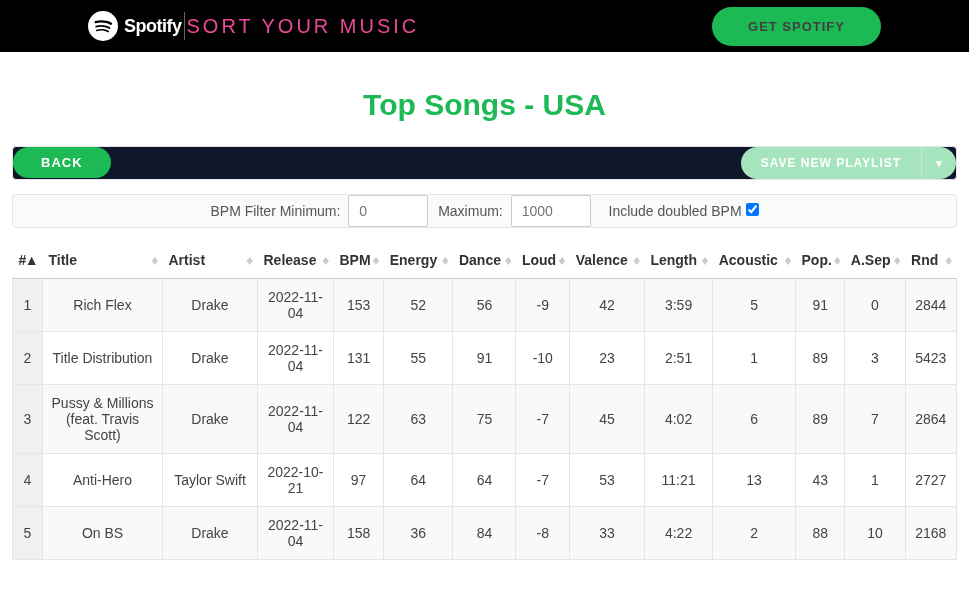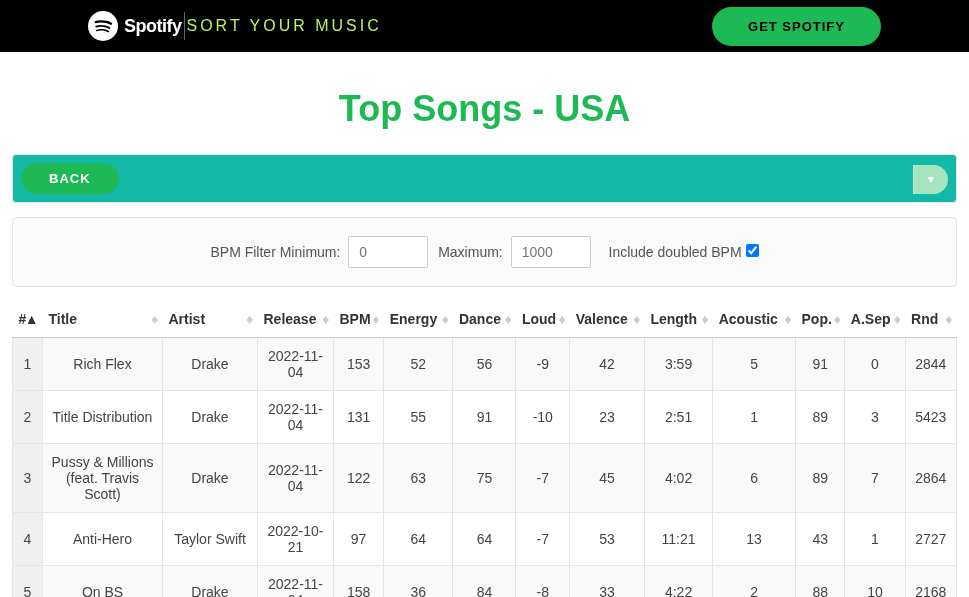--- a/index.html
+++ b/index.html
@@ -3,30 +3,30 @@
   <meta charset="utf-8">
   <style>
     * { margin: 0; padding: 0; box-sizing: border-box; }
     body { font-family: -apple-system, Helvetica, Arial, sans-serif; background: #fff; color: #333; }
     .header { background: #000; height: 52px; display: flex; align-items: center; padding: 0 88px; justify-content: space-between; }
     .logo-group { display: flex; align-items: center; gap: 2px; }
     .spotify-logo { display: flex; align-items: center; gap: 6px; color: #fff; }
     .spotify-icon { width: 30px; height: 30px; }
     .spotify-text { font-size: 18px; font-weight: 700; letter-spacing: -0.5px; }
     .divider { width: 1px; height: 28px; background: #666; }
-    .sort-text { color: #bef264; font-size: 16px; letter-spacing: 3px; font-weight: 300; }
-    .get-spotify { background: #1db954; color: #000000; border: none; padding: 12px 36px; border-radius: 24px; font-size: 13px; font-weight: 700; letter-spacing: 1px; cursor: pointer; }
+    .sort-text { color: #ec4899; font-size: 20px; letter-spacing: 3px; font-weight: 300; }
+    .get-spotify { background: #1db954; color: #404040; border: none; padding: 12px 36px; border-radius: 24px; font-size: 13px; font-weight: 700; letter-spacing: 1px; cursor: pointer; }
     .content { padding: 0 12px; }
-    .title { color: #1db954; font-size: 36px; font-weight: 700; text-align: center; margin: 36px 0 24px; }
-    .toolbar { background: #14b8a6; border: 1px solid #e5e5e5; border-radius: 4px; padding: 8px; display: flex; justify-content: space-between; align-items: flex-end; margin-bottom: 14px; }
+    .title { color: #1db954; font-size: 30px; font-weight: 700; text-align: center; margin: 36px 0 24px; }
+    .toolbar { background: #0f172a; border: 1px solid #e5e5e5; border-radius: 4px; padding: 0; display: flex; justify-content: space-between; align-items: flex-start; margin-bottom: 14px; }
     .back-btn { background: #1db954; color: #fff; border: none; padding: 8px 28px; border-radius: 18px; font-size: 13px; font-weight: 700; letter-spacing: 1px; cursor: pointer; }
     .save-group { display: flex; }
     .save-btn { background: #a5e4bc; color: #fff; border: none; padding: 9px 20px; border-radius: 18px 0 0 18px; font-size: 12px; font-weight: 700; letter-spacing: 1px; cursor: pointer; }
     .save-dropdown { background: #a5e4bc; color: #fff; border: none; border-left: 1px solid rgba(255,255,255,0.3); padding: 9px 12px; border-radius: 0 18px 18px 0; cursor: pointer; font-size: 10px; }
-    .filter-bar { background: #fafafa; border: 1px solid #e5e5e5; border-radius: 4px; padding: 18px; text-align: center; margin-bottom: 14px; color: #555; font-size: 14px; }
+    .filter-bar { background: #fafafa; border: 1px solid #e5e5e5; border-radius: 4px; text-align: center; margin-bottom: 14px; color: #555; font-size: 14px; }
     .filter-bar input[type=text] { border: 1px solid #ccc; padding: 7px 10px; width: 80px; margin: 0 6px 0 4px; border-radius: 2px; font-size: 14px; }
     .filter-bar label { margin-left: 8px; }
     table { width: 100%; border-collapse: collapse; font-size: 14px; }
     th { text-align: left; padding: 10px 6px; border-bottom: 1px solid #ccc; font-weight: 700; color: #333; position: relative; cursor: pointer; white-space: nowrap; }
     th .sort-icon { color: #ccc; font-size: 14px; margin-left: 2px; position: absolute; right: 4px; }
     th.sorted-asc .sort-asc { color: #333; }
     td { padding: 10px 6px; border: 1px solid #e5e5e5; text-align: center; color: #444; }
     tr:nth-child(odd) td { background: #f9f9f9; }
     tr:nth-child(even) td { background: #fff; }
     tr td:first-child { background: #f0f0f0 !important; }
@@ -52,20 +52,21 @@
   </div>
   <button class="get-spotify">GET SPOTIFY</button>
 </div>
 
 <div class="content">
   <h1 class="title">Top Songs - USA</h1>
 
   <div class="toolbar">
     <button class="back-btn">BACK</button>
     <div class="save-group">
+      <button class="save-btn">SAVE NEW PLAYLIST</button>
       <button class="save-dropdown">▼</button>
     </div>
   </div>
 
   <div class="filter-bar">
     <span>BPM Filter Minimum:</span>
     <input type="text" placeholder="0" style="">
     <span>Maximum:</span>
     <input type="text" placeholder="1000" style="">
     <label>Include doubled BPM</label>

